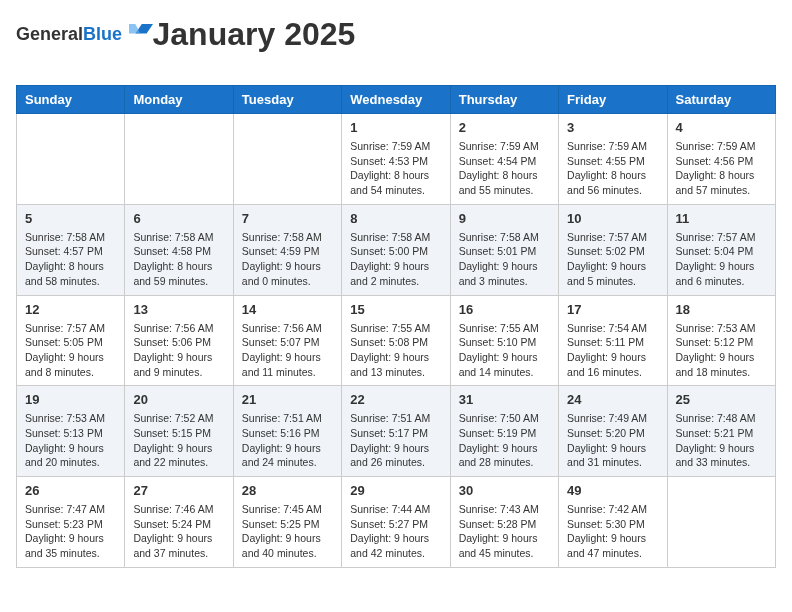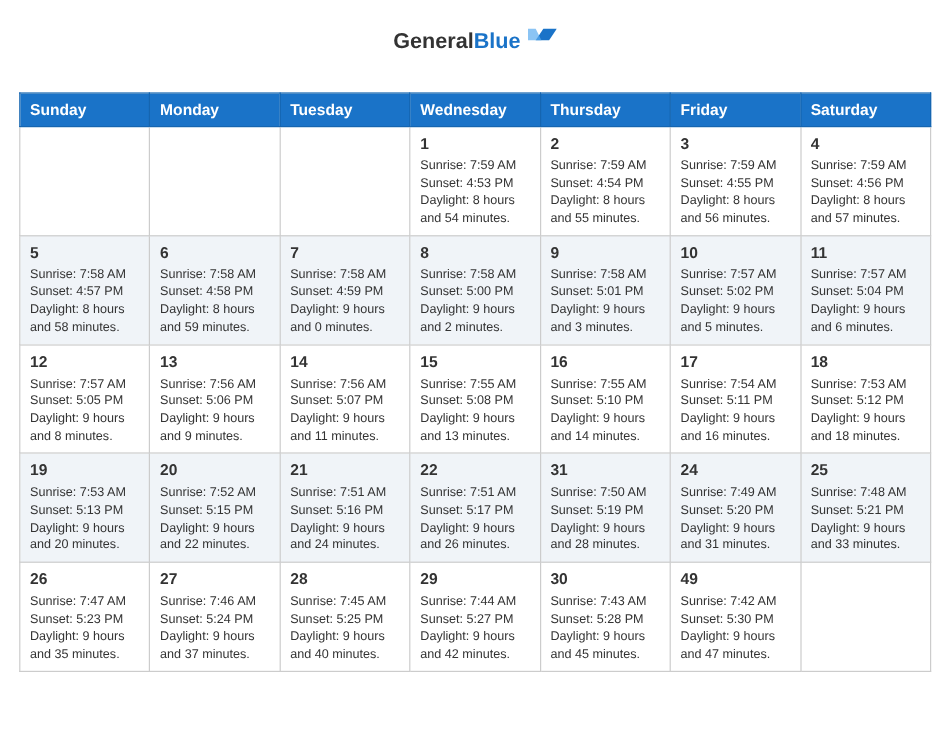--- a/index.html
+++ b/index.html
@@ -5,21 +5,21 @@
     * { box-sizing: border-box; margin: 0; padding: 0; }
     body {
       font-family: Arial, sans-serif;
       background: #fff;
       width: 792px;
       min-height: 612px;
       padding: 16px;
     }
     .header-area {
       display: flex;
-      justify-content: center;
+      justify-content: flex-start;
       align-items: flex-start;
     }
     .logo {
       display: flex;
       align-items: center;
     }
     .logo-text-general {
       font-size: 18px;
       font-weight: bold;
       color: #333;
@@ -97,20 +97,21 @@
   <div class="logo">
     <div>
       <span class="logo-text-general">General</span><span class="logo-text-blue">Blue</span>
       <svg class="logo-icon" viewBox="0 0 30 30">
         <polygon points="8,22 22,22 30,10 16,10" fill="#1a73c8"></polygon>
         <polygon points="0,22 14,22 8,10 0,10" fill="#5aabf0" opacity="0.7"></polygon>
       </svg>
     </div>
   </div>
   <div class="title-area">
+    <div class="month-title">January 2025</div>
   </div>
 </div>
 
 <table class="calendar-table">
   <thead>
     <tr id="weekday-header">
     <th>Sunday</th>
         <th>Monday</th>
         <th>Tuesday</th>
         <th>Wednesday</th>

